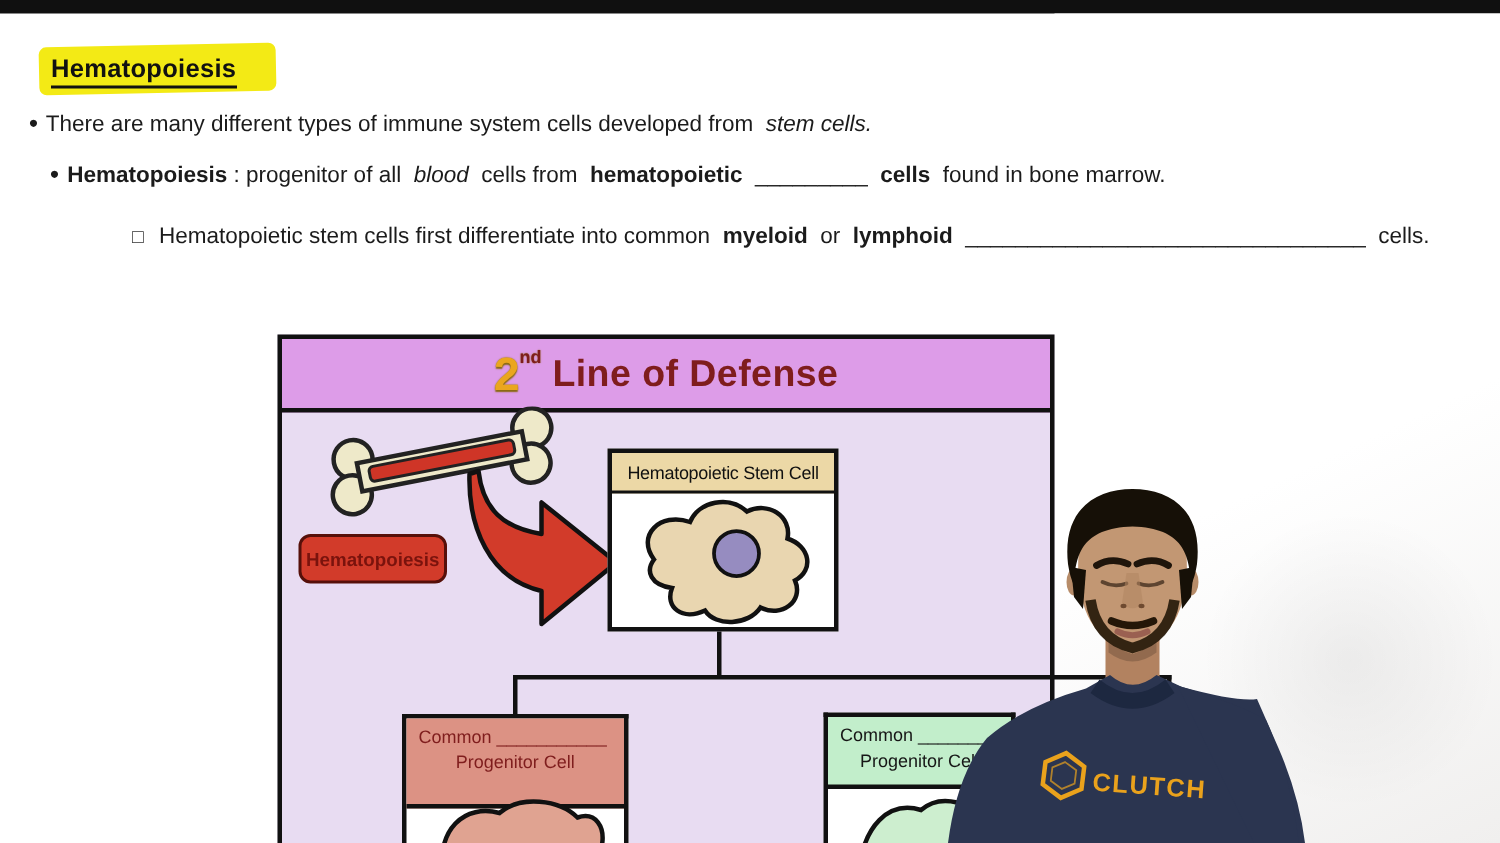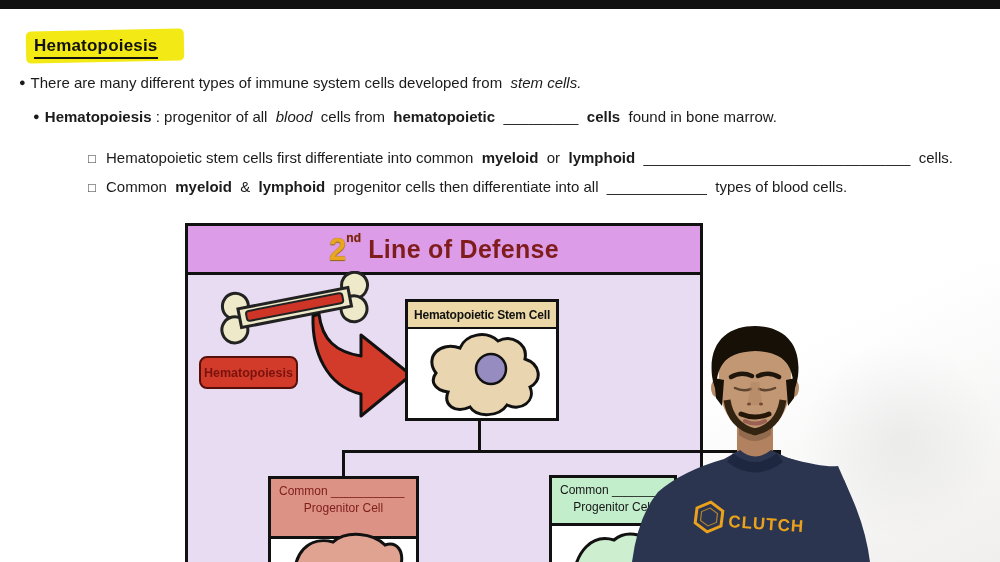--- a/index.html
+++ b/index.html
@@ -40,21 +40,21 @@
   .dsup{color:#7f1d1d;font-weight:bold;font-size:12px;vertical-align:10px;line-height:1;
         text-shadow:0 0 1px #8a6a10;}
   .drest{color:#7f1d1d;font-weight:bold;font-size:25px;white-space:pre;letter-spacing:.3px;}
   #hema-label{left:11px;top:130px;width:95px;height:29px;background:#d23b2a;
         border:2px solid #56100a;border-radius:8px;display:flex;align-items:center;justify-content:center;
         font-size:12.5px;font-weight:bold;color:#7a130d;}
   .box{background:#fff;border:3px solid #111;box-sizing:border-box;}
   #stem-box{left:217px;top:73px;width:154px;height:122px;}
   #stem-box-header{left:0;top:0;width:148px;height:25px;background:#ecd8a6;border-bottom:2px solid #111;
         display:flex;align-items:center;justify-content:center;
-        font-size:12px;font-weight:bold;color:#111;letter-spacing:-.2px;}
+        font-size:12px;font-weight:normal;color:#111;letter-spacing:-.2px;}
   .conn{background:#111;}
   #conn-stem{left:290px;top:195px;width:3px;height:31px;}
   #conn-h{left:154px;top:224px;width:439px;height:3px;}
   #conn-left{left:154px;top:224px;width:3px;height:27px;}
   #conn-right{left:590px;top:224px;width:3px;height:26px;}
   #left-box{left:80px;top:250px;width:151px;height:110px;border-bottom:none;}
   #left-box-header{left:0;top:0;width:145px;height:60px;background:#dc9284;border-bottom:3px solid #111;
         font-size:12px;font-weight:normal;color:#7f1d1d;padding-top:5px;box-sizing:border-box;}
   #right-box{left:361px;top:249px;width:128px;height:111px;border-bottom:none;}
   #right-box-header{left:0;top:0;width:122px;height:48px;background:#c2eecb;border-bottom:3px solid #111;
@@ -96,30 +96,20 @@
   <div id="b3" class="abs line">
     <span class="marker-sq">□</span>
     <span>Hematopoietic stem cells first differentiate into common </span>
     <span class="seg-b">myeloid</span>
     <span> or </span>
     <span class="seg-b">lymphoid </span>
     <span>________________________________</span>
     <span> cells.</span>
   </div>
 
-  <div id="b4" class="abs line">
-    <span class="marker-sq">□</span>
-    <span>Common </span>
-    <span class="seg-b">myeloid</span>
-    <span> &amp; </span>
-    <span class="seg-b">lymphoid</span>
-    <span> progenitor cells then differentiate into all </span>
-    <span>____________</span>
-    <span> types of blood cells.</span>
-  </div>
 
   <div id="diagram" class="abs">
     <div id="diagram-header" class="abs">
       <span class="dnum">2</span>
         <span class="dsup" style="align-self:flex-start;margin-top:6px;">nd</span>
         <span class="drest"> Line of Defense</span>
     </div>
 
     <svg class="abs" style="left:25px;top:45px;" width="165" height="75" viewBox="0 0 165 75">
       <g transform="rotate(-11 82 38)">

